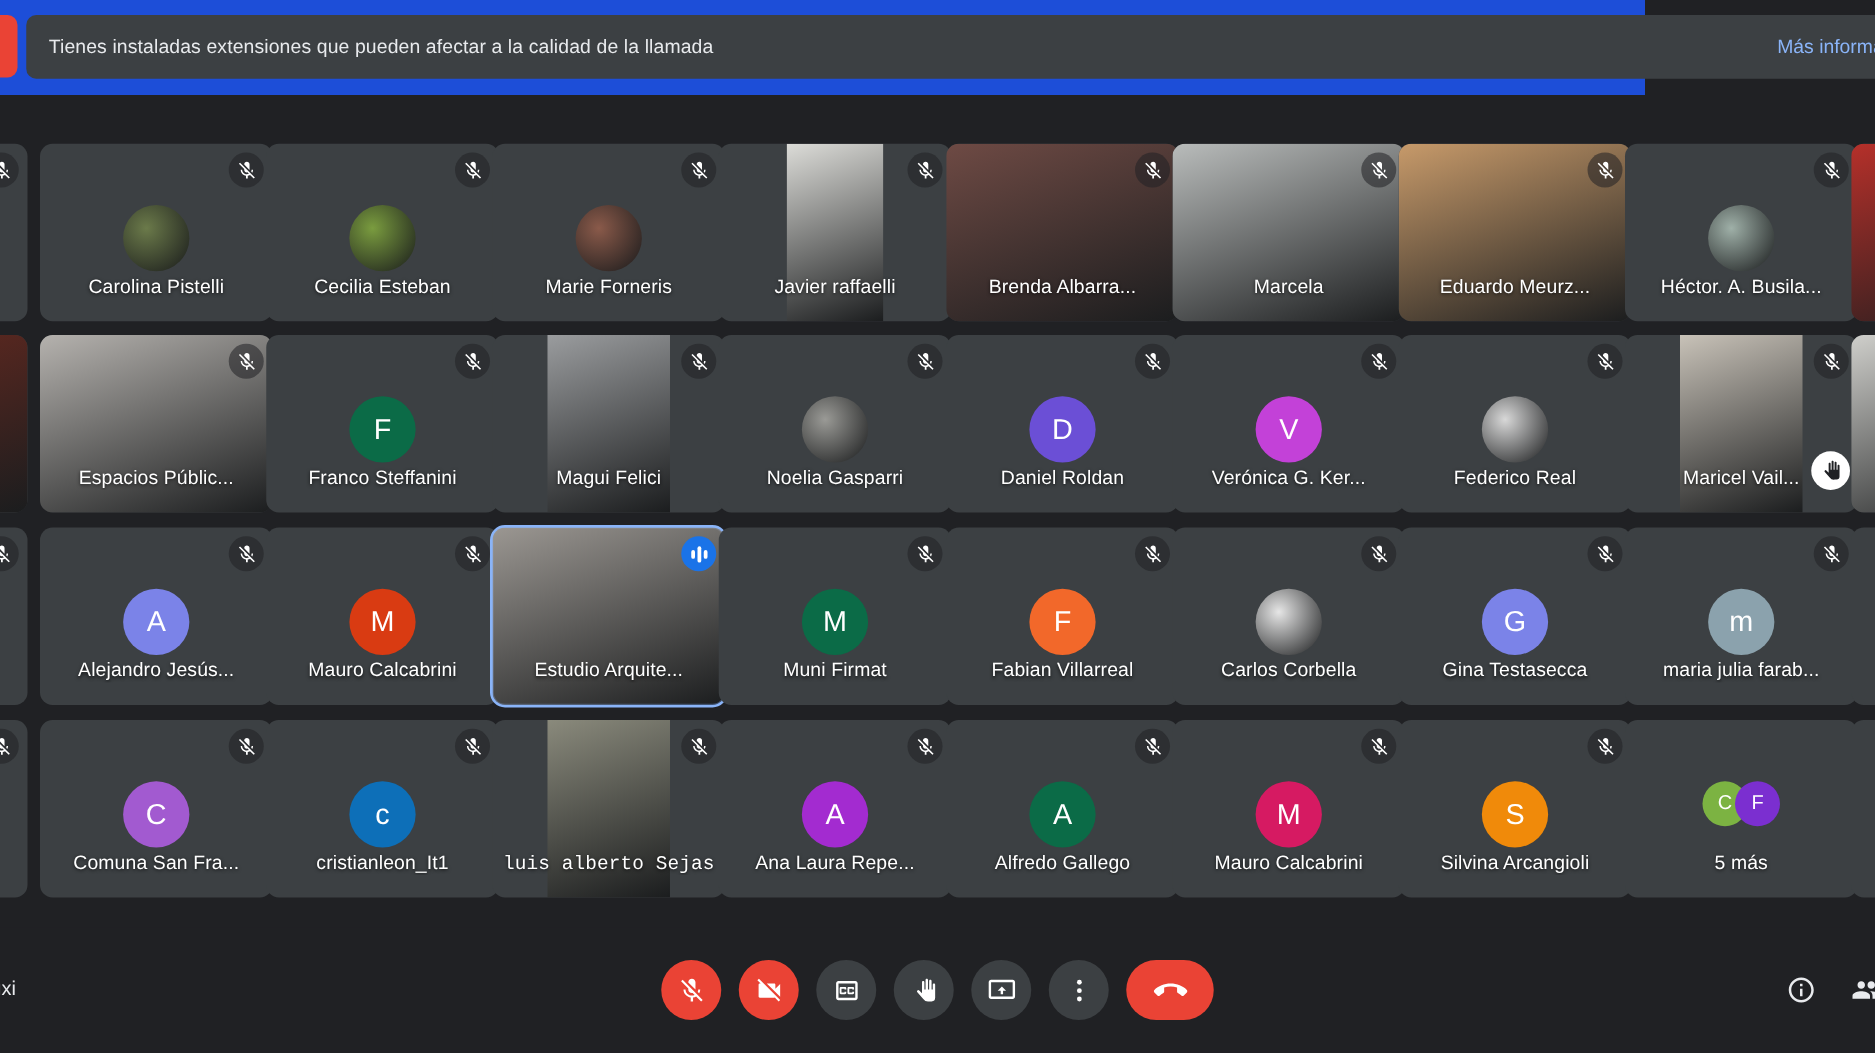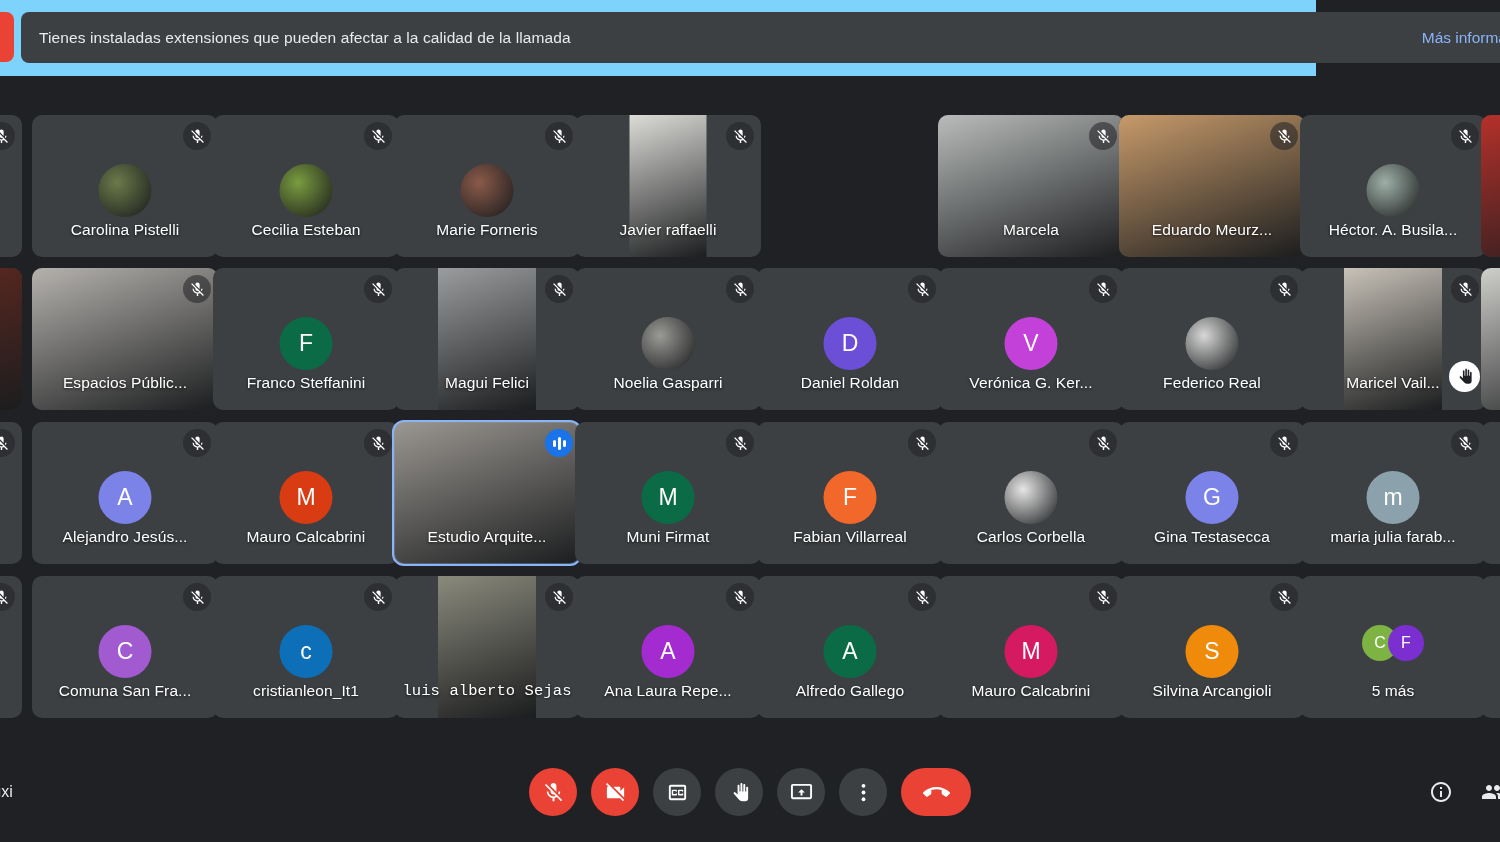--- a/index.html
+++ b/index.html
@@ -7,21 +7,21 @@
     width: 1500px; height: 842px;
     background: #202124;
     font-family: "Liberation Sans", sans-serif;
     overflow: hidden;
   }
   #app { position: relative; width: 1500px; height: 842px; background: #202124; }
 
   
   .banner-row {
     position: absolute; left: 0; top: 0; width: 1316px; height: 76px;
-    background: #7dd3fc;
+    background: #1d4ed8;
   }
   .banner-redchip {
     position: absolute; left: -14px; top: 12px;
     width: 28px; height: 50px; border-radius: 8px; background: #ea4335;
   }
   .banner {
     position: absolute; left: 21px; top: 12px;
     width: 1504px; height: 51px;
     background: #3c4043; border-radius: 8px;
     display: flex; align-items: center;
@@ -213,20 +213,29 @@
         </div>
         <div class="tile" style="left: 575px;">
           <div class="vfill narrow" style="background: linear-gradient(160deg, rgb(220, 220, 216) 0%, rgba(0, 0, 0, 0.55) 100%);"></div>
           <div class="tile-name">Javier raffaelli</div>
           <div class="mic-badge">
             <svg viewBox="0 0 24 24">
               <path d="M19 11h-1.7c0 .74-.16 1.43-.43 2.05l1.23 1.23c.56-.98.9-2.09.9-3.28zM15 11.16V5c0-1.66-1.34-3-3-3S9 3.34 9 5v.18l6 5.98zM4.27 3L3 4.27l6 6V11c0 1.66 1.33 3 3 3 .22 0 .44-.03.65-.08l1.66 1.66c-.71.33-1.5.52-2.31.52-2.76 0-5.3-2.1-5.3-5.1H5c0 3.41 2.72 6.23 6 6.72V21h2v-3.28c.91-.13 1.77-.45 2.54-.9L19.73 21 21 19.73 4.27 3z"></path>
             </svg>
           </div>
         </div>
+        <div class="tile" style="left: 757px;">
+          <div class="vfill" style="background: linear-gradient(160deg, rgb(110, 74, 68) 0%, rgba(0, 0, 0, 0.55) 100%);"></div>
+          <div class="tile-name">Brenda Albarra...</div>
+          <div class="mic-badge">
+            <svg viewBox="0 0 24 24">
+              <path d="M19 11h-1.7c0 .74-.16 1.43-.43 2.05l1.23 1.23c.56-.98.9-2.09.9-3.28zM15 11.16V5c0-1.66-1.34-3-3-3S9 3.34 9 5v.18l6 5.98zM4.27 3L3 4.27l6 6V11c0 1.66 1.33 3 3 3 .22 0 .44-.03.65-.08l1.66 1.66c-.71.33-1.5.52-2.31.52-2.76 0-5.3-2.1-5.3-5.1H5c0 3.41 2.72 6.23 6 6.72V21h2v-3.28c.91-.13 1.77-.45 2.54-.9L19.73 21 21 19.73 4.27 3z"></path>
+            </svg>
+          </div>
+        </div>
         <div class="tile" style="left: 938px;">
           <div class="vfill" style="background: linear-gradient(160deg, rgb(185, 188, 187) 0%, rgba(0, 0, 0, 0.55) 100%);"></div>
           <div class="tile-name">Marcela</div>
           <div class="mic-badge">
             <svg viewBox="0 0 24 24">
               <path d="M19 11h-1.7c0 .74-.16 1.43-.43 2.05l1.23 1.23c.56-.98.9-2.09.9-3.28zM15 11.16V5c0-1.66-1.34-3-3-3S9 3.34 9 5v.18l6 5.98zM4.27 3L3 4.27l6 6V11c0 1.66 1.33 3 3 3 .22 0 .44-.03.65-.08l1.66 1.66c-.71.33-1.5.52-2.31.52-2.76 0-5.3-2.1-5.3-5.1H5c0 3.41 2.72 6.23 6 6.72V21h2v-3.28c.91-.13 1.77-.45 2.54-.9L19.73 21 21 19.73 4.27 3z"></path>
             </svg>
           </div>
         </div>
         <div class="tile" style="left: 1119px;">

